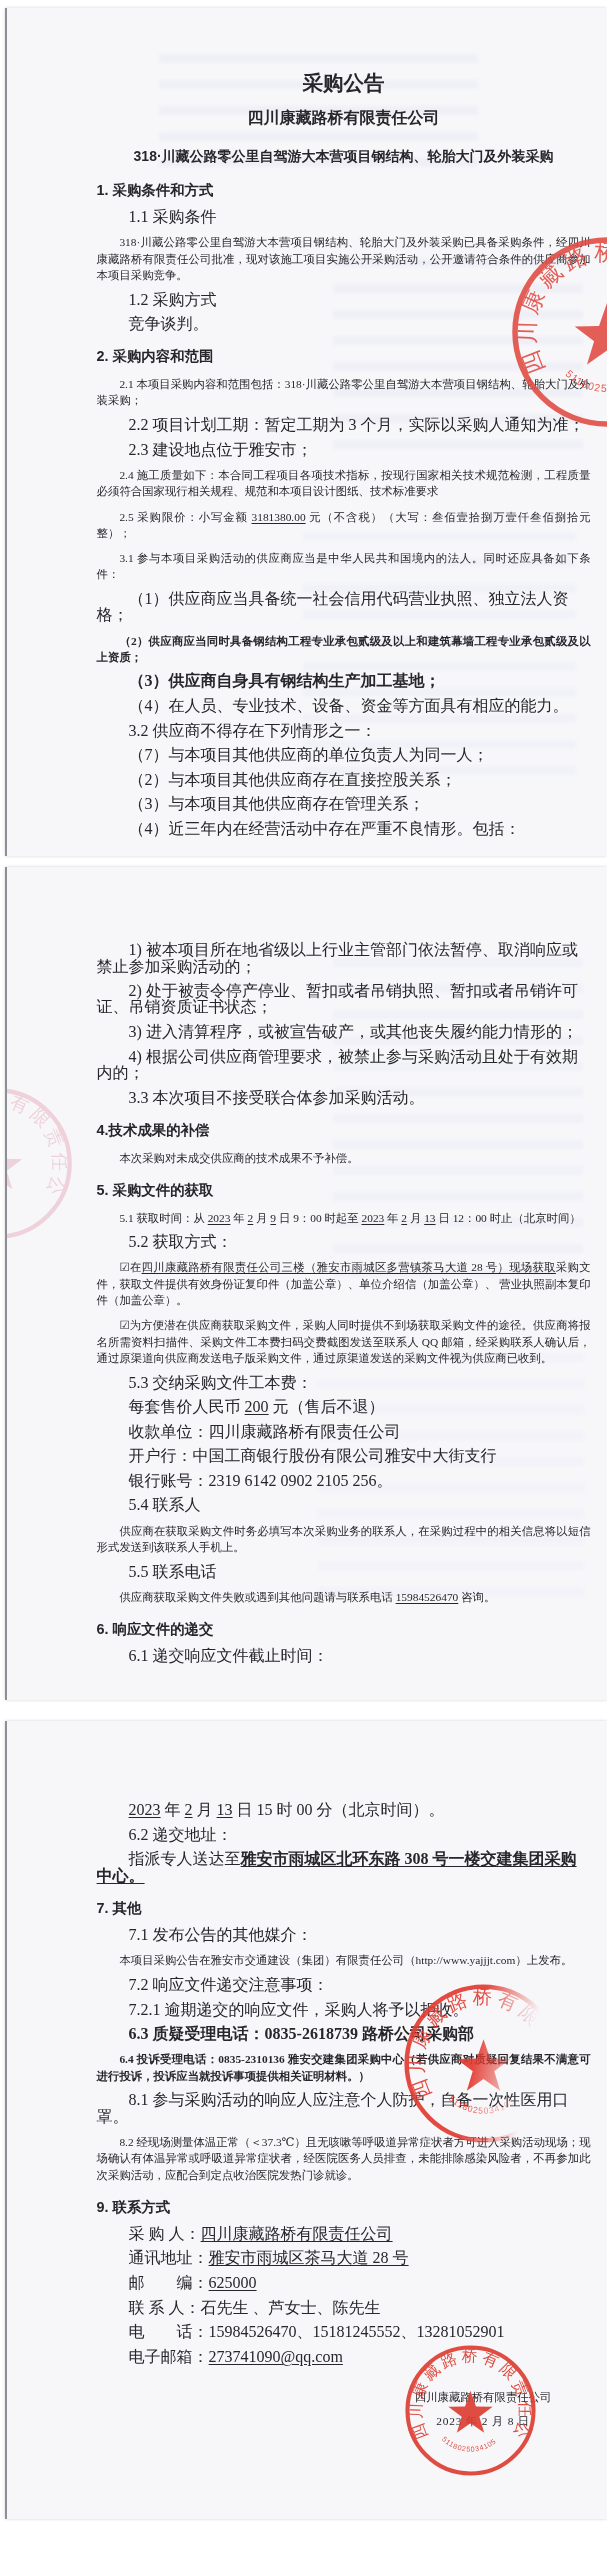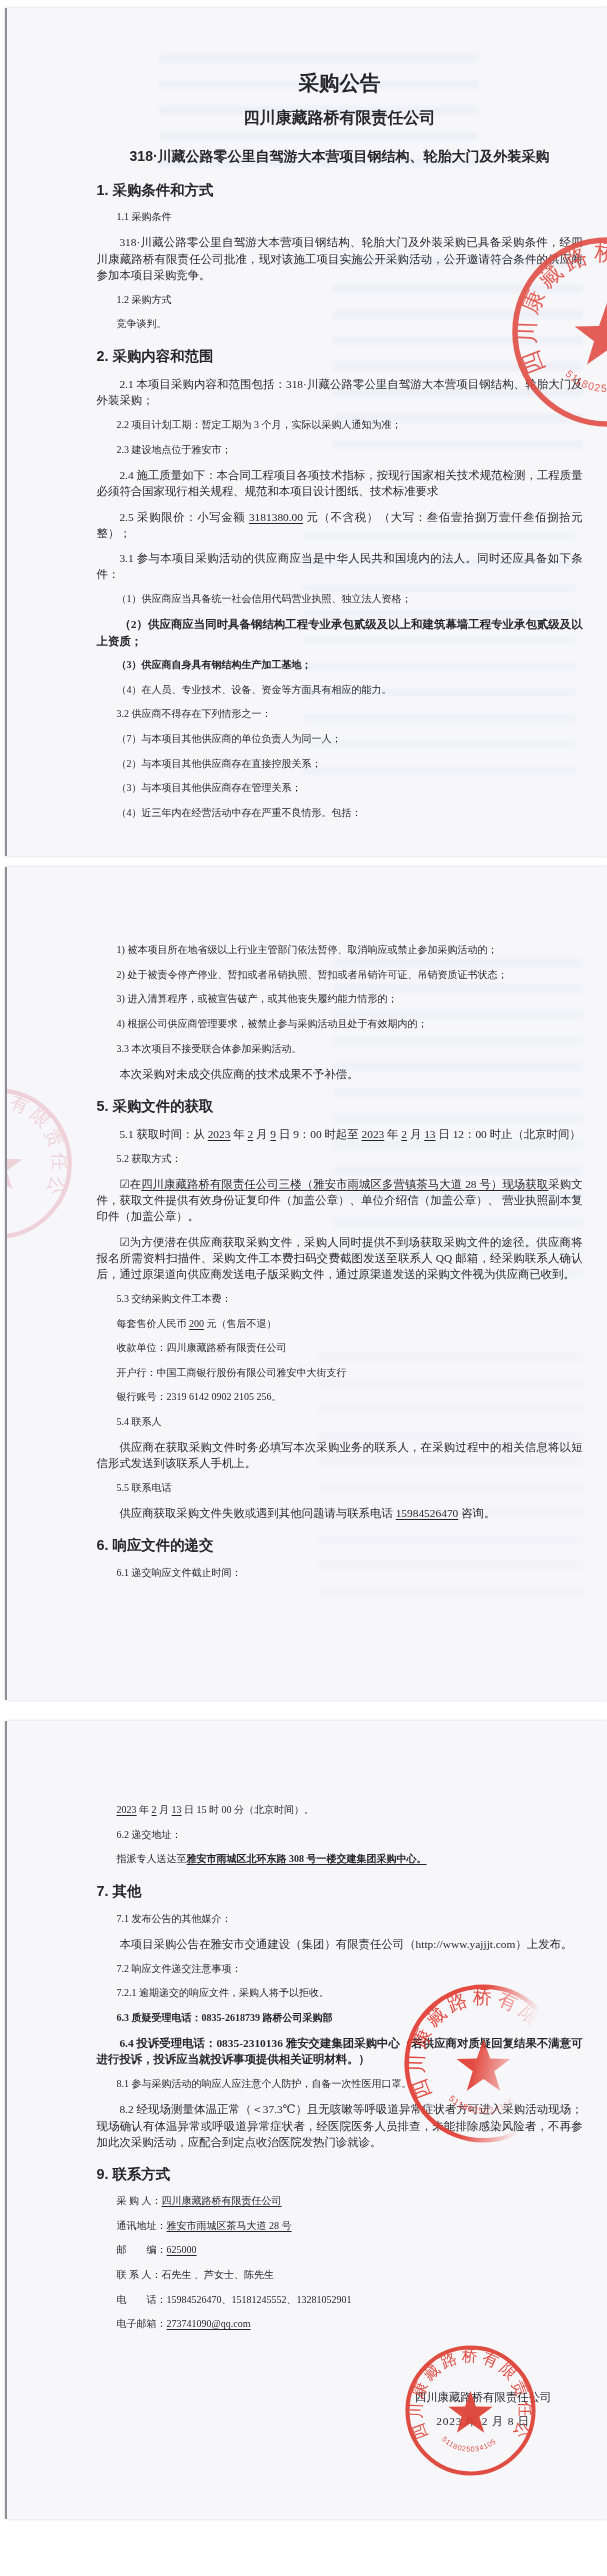--- a/index.html
+++ b/index.html
@@ -9,32 +9,32 @@
     overflow:hidden;
   }
   .page{
     position:absolute;left:4.6px;width:602px;background:#f7f7fa;
     border-left:2.3px solid #8e8e96;box-sizing:border-box;overflow:hidden;
     box-shadow:0 0 3px rgba(0,0,0,.18);
   }
   #page1{top:7.6px;height:848px;}
   #page2{top:867px;height:833px;}
   #page3{top:1721px;height:798px;}
-  .inner{position:relative;padding:0 24px 0 90px;}
+  .inner{position:relative;padding:0 16px 0 90px;}
   p{margin:0;}
   .doc-title{font-family:"Liberation Sans","DejaVu Sans",sans-serif;font-weight:700;
     font-size:20.5px;line-height:26px;text-align:center;margin:0 -46px;}
   .company-line{font-family:"Liberation Sans","DejaVu Sans",sans-serif;font-weight:700;
     font-size:16px;line-height:20.5px;text-align:center;margin:12px -46px 0;}
   .project-line{font-family:"Liberation Sans","DejaVu Sans",sans-serif;font-weight:700;
     font-size:14px;line-height:20px;text-align:center;margin:18px -42px 0;}
   .sec{font-family:"Liberation Sans","DejaVu Sans",sans-serif;font-weight:700;
     font-size:14.4px;line-height:21px;margin:13.7px 0 0;}
   .para{font-size:11.4px;line-height:16.3px;text-align:justify;text-indent:2em;margin:9px 0 0;}
-  .item{font-size:10px;line-height:16.3px;text-indent:2em;margin:8.3px 0 0;}
+  .item{font-size:16px;line-height:16.3px;text-indent:2em;margin:8.3px 0 0;}
   .tight{}
   .u{text-decoration:underline;text-underline-offset:2.3px;}
   .bu{font-weight:700;text-decoration:underline;text-underline-offset:2.3px;}
   .bold-line{font-weight:700;}
   
   .sign-block{position:absolute;left:402px;top:668px;width:149px;text-align:center;
     font-size:11.4px;line-height:16.3px;}
   .sign-date{margin-top:7.6px;letter-spacing:0.8px;}
   
   .stamp{position:absolute;pointer-events:none;}
@@ -94,20 +94,21 @@
 
 <div class="page" id="page2">
   <div class="ghost" style="left:326px;top:91px;width:250px;height:319px;opacity:.45;"></div>
   <div class="ghost" style="left:311px;top:486px;width:266px;height:250px;opacity:.35;"></div>
   <div class="inner" style="padding-top:67px;">
     <p class="item tight">1) 被本项目所在地省级以上行业主管部门依法暂停、取消响应或禁止参加采购活动的；</p>
     <p class="item tight">2) 处于被责令停产停业、暂扣或者吊销执照、暂扣或者吊销许可证、吊销资质证书状态；</p>
     <p class="item tight">3) 进入清算程序，或被宣告破产，或其他丧失履约能力情形的；</p>
     <p class="item tight">4) 根据公司供应商管理要求，被禁止参与采购活动且处于有效期内的；</p>
     <p class="item tight">3.3 本次项目不接受联合体参加采购活动。</p>
+    <p class="sec">4.技术成果的补偿</p>
     <p class="para tight">本次采购对未成交供应商的技术成果不予补偿。</p>
     <p class="sec">5. 采购文件的获取</p>
     <p class="para"><span>5.1 获取时间：从 </span><span class="u">2023</span><span> 年 </span><span class="u">2</span><span> 月 </span><span class="u">9</span><span> 日 9：00 时起至 </span><span class="u">2023</span><span> 年 </span><span class="u">2</span><span> 月 </span><span class="u">13</span><span> 日 12：00 时止（北京时间）</span></p>
     <p class="item">5.2 获取方式：</p>
     <p class="para"><span>☑在</span><span class="u">四川康藏路桥有限责任公司三楼（雅安市雨城区多营镇茶马大道 28 号）现场获取</span><span>采购文件，获取文件提供有效身份证复印件（加盖公章）、单位介绍信（加盖公章）、 营业执照副本复印件（加盖公章）。</span></p>
     <p class="para">☑为方便潜在供应商获取采购文件，采购人同时提供不到场获取采购文件的途径。供应商将报名所需资料扫描件、采购文件工本费扫码交费截图发送至联系人 QQ 邮箱，经采购联系人确认后，通过原渠道向供应商发送电子版采购文件，通过原渠道发送的采购文件视为供应商已收到。</p>
     <p class="item">5.3 交纳采购文件工本费：</p>
     <p class="item tight"><span>每套售价人民币 </span><span class="u">200</span><span> 元（售后不退）</span></p>
     <p class="item tight">收款单位：四川康藏路桥有限责任公司</p>
     <p class="item tight">开户行：中国工商银行股份有限公司雅安中大街支行</p>

